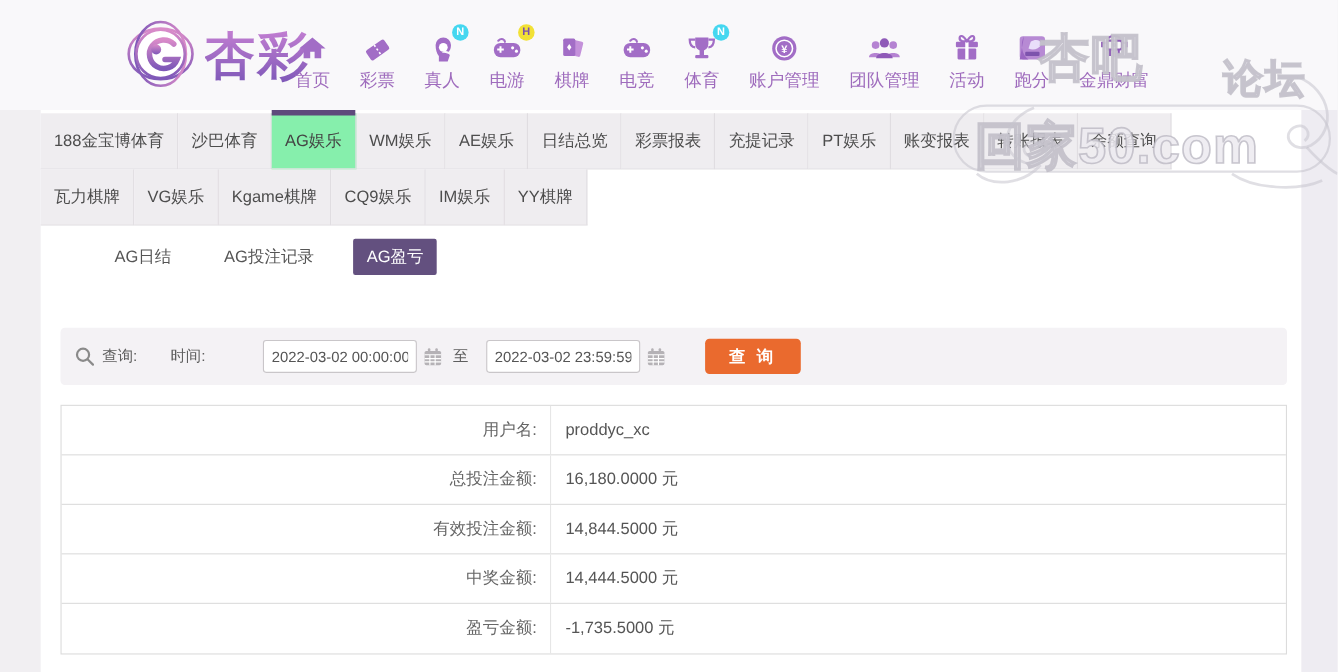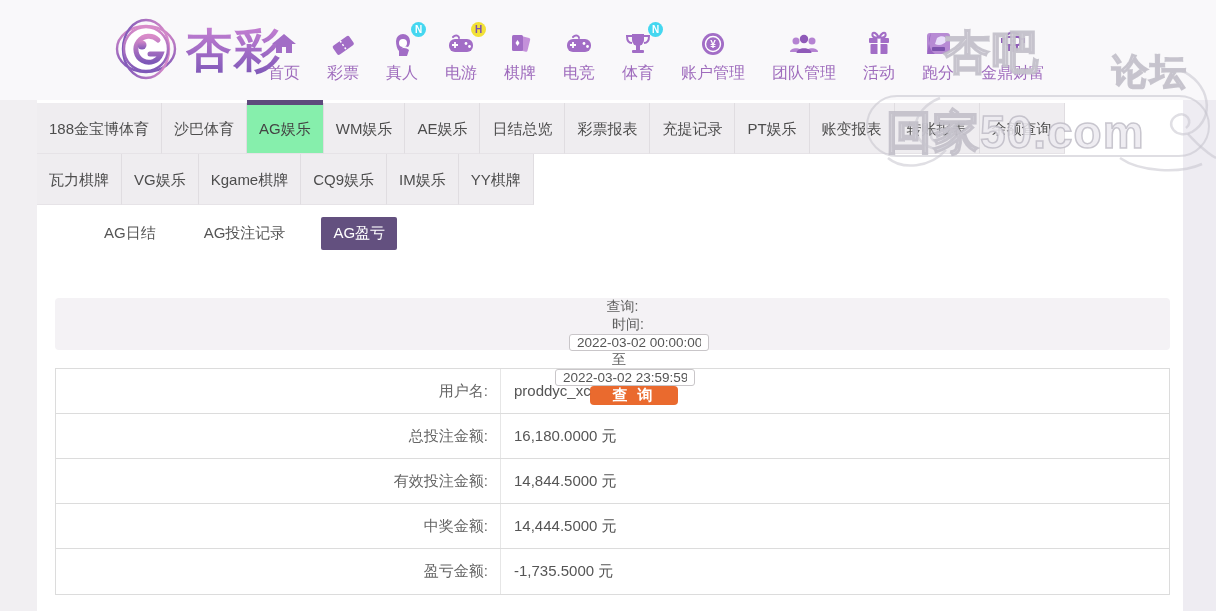--- a/index.html
+++ b/index.html
@@ -55,21 +55,21 @@
   .tab.active::before { content:""; position:absolute; top:-3px; left:0; right:0; height:5px; background:#5e4a7c; }
 
   
   .subtabs { margin:12px 0 0 55px; display:flex; gap:24px; align-items:center; height:32px; }
   .subtab { font-size:15px; color:#555; padding:7px 12px; cursor:pointer; }
   .subtab.active { background:#63507f; color:#ffffff; border-radius:2px; }
 
   
   .search-bar {
     margin:49px 13px 0 18px; height:52px; background:#f4f2f5; border-radius:4px;
-    display:flex; align-items:center; padding-left:13px;flex-direction:column;
+    display:flex; align-items:center; padding-left:13px;
   }
   .s-label { font-size:14px; color:#5e5e5e; margin-left:7px; }
   .s-label.time { margin-left:30px; margin-right:12px; }
   .dt-input {
     width:140px; height:30px; border:1px solid #c9c6c9; border-radius:3px; background:#fff;
     font-size:13.5px; color:#555; padding:0 7px; font-family:"Liberation Sans",sans-serif;margin-left:40px;
   }
   .cal { margin:0 6px; cursor:pointer; }
   .to-sep { font-size:14px; color:#5e5e5e; margin:0 4px; }
   .query-btn {

